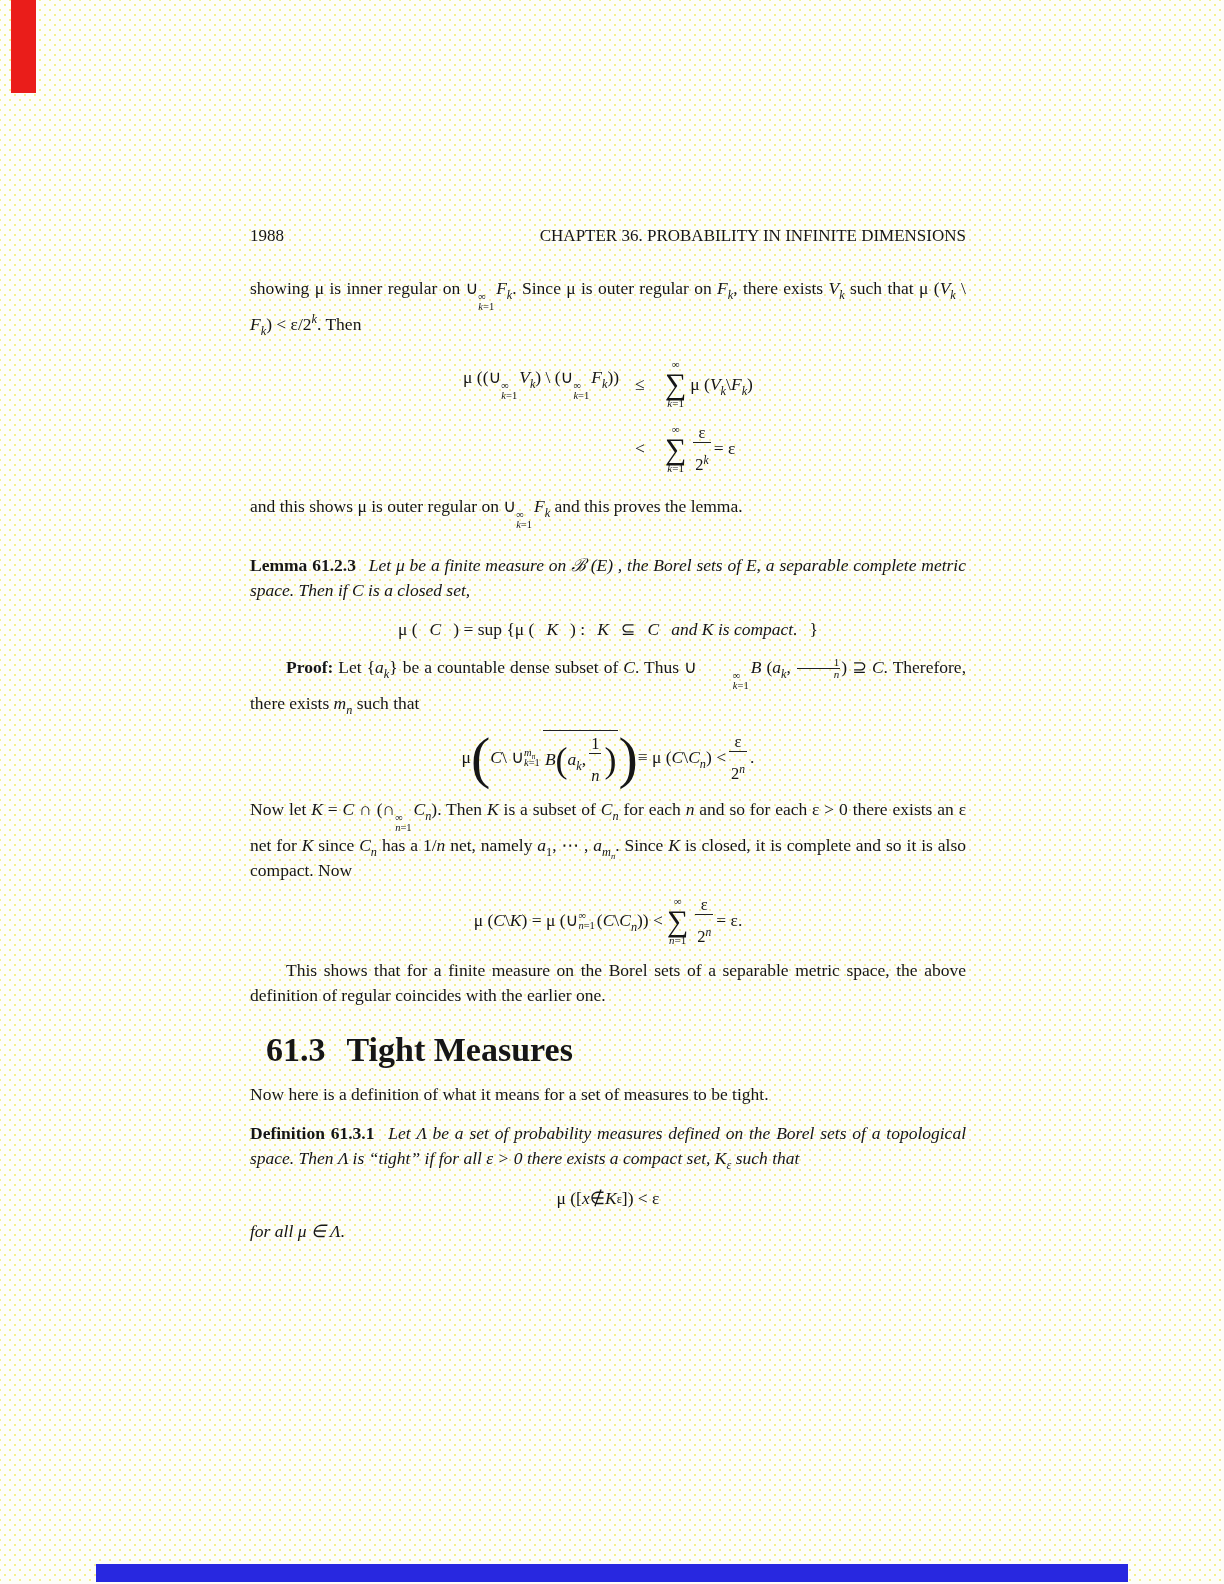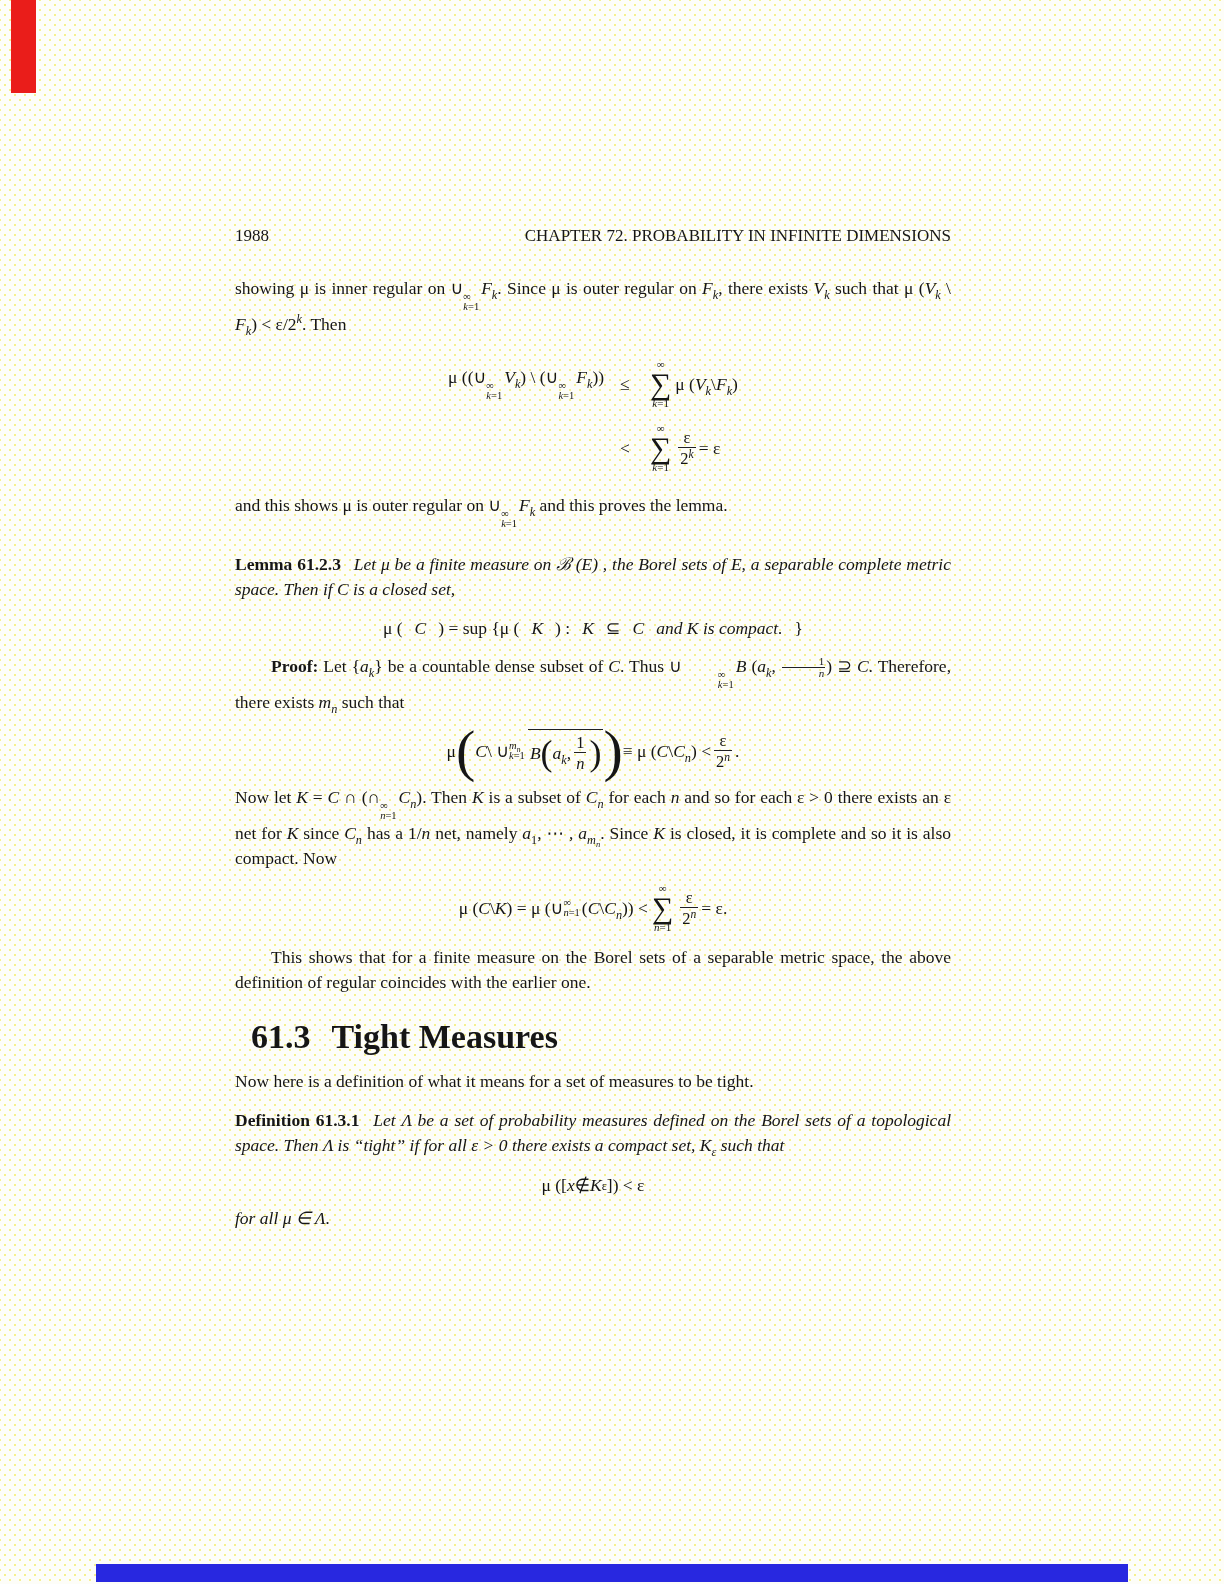--- a/index.html
+++ b/index.html
@@ -9,38 +9,38 @@
     background-color:#fdfdf8;
     background-image:
       radial-gradient(#f6f08c 1.1px, rgba(255,255,255,0) 1.5px),
       radial-gradient(#f6f08c 1.1px, rgba(255,255,255,0) 1.5px);
     background-size:10px 10px;
     background-position:0 0,5px 5px;
   }
   .marker{position:absolute;}
   #marker-red{left:11px;top:0;width:25px;height:93px;}
   #marker-blue{left:96px;top:1564px;width:1032px;height:18px;}
-  .content{position:absolute;left:235px;top:0;width:716px;padding-top:225px;}
+  .content{position:absolute;left:250px;top:0;width:716px;padding-top:225px;}
   .hdr{display:flex;justify-content:space-between;font-size:17px;line-height:22px;}
   p,.blk{font-size:17.5px;line-height:25px;text-align:justify;margin:0;}
   .ind{text-indent:36px;}
   .it{font-style:italic;}
   .blk .bhead{font-style:normal;font-weight:bold;margin-right:8px;}
   sub,sup{font-size:70%;line-height:0;}
   
   .lim{display:inline-flex;flex-direction:column;align-items:flex-start;
        font-size:10.5px;line-height:10px;vertical-align:-6px;margin:0 2px 0 0;}
   
   .bigop{display:inline-flex;flex-direction:column;align-items:center;
          font-size:11px;line-height:11px;vertical-align:middle;margin:0 4px;}
   .bigop .o{font-size:30px;line-height:28px;}
   
   .frac{display:inline-flex;flex-direction:column;align-items:center;
         vertical-align:middle;font-size:16.5px;line-height:19px;margin:0 3px;}
-  .frac .fd{border-top:1.3px solid #222;padding:1px 2px 0 2px;font-family:Liberation Serif, serif;}
+  .frac .fd{border-top:1.3px solid #222;padding:12px 2px 0 2px;font-family:Liberation Serif, serif;}
   
   .sfrac{display:inline-flex;flex-direction:column;align-items:center;
         vertical-align:middle;font-size:11px;line-height:11px;margin:0 1px;}
   .sfrac > span + span{border-top:1px solid #222;padding:0 1px;}
   
   .p1{font-size:58px;line-height:0;vertical-align:middle;font-weight:300;}
   .p2{font-size:36px;line-height:0;vertical-align:middle;font-weight:300;}
   .ovl{border-top:1.6px solid #222;display:inline-flex;align-items:center;
        padding:3px 2px 0 2px;margin-left:1px;}
   
@@ -59,21 +59,21 @@
 </head>
 <body style="color: rgb(22, 22, 22);">
 
 <div class="marker" id="marker-red" style="background: rgb(234, 29, 26);"></div>
 <div class="marker" id="marker-blue" style="background: rgb(40, 40, 224);"></div>
 
 <div class="content">
 
   <div class="hdr">
     <span>1988</span>
-    <span>CHAPTER 72.  PROBABILITY IN INFINITE DIMENSIONS</span>
+    <span>CHAPTER 36.  PROBABILITY IN INFINITE DIMENSIONS</span>
   </div>
 
   <p style="margin-top:29px;font-family:Liberation Serif, serif;">showing μ is inner regular on ∪<span class="lim">
         <span>∞</span>
         <span><i>k</i>=1</span>
       </span><i>F<sub>k</sub></i>. Since μ is outer regular on <i>F<sub>k</sub></i>, there exists <i>V<sub>k</sub></i> such that μ (<i>V<sub>k</sub></i> \ <i>F<sub>k</sub></i>) &lt; ε/2<sup><i>k</i></sup>. Then</p>
 
   <div class="eq" style="margin:22px 0 20px 0;">
     <div class="eqtab">
       <span class="l">μ ((∪<span class="lim">

